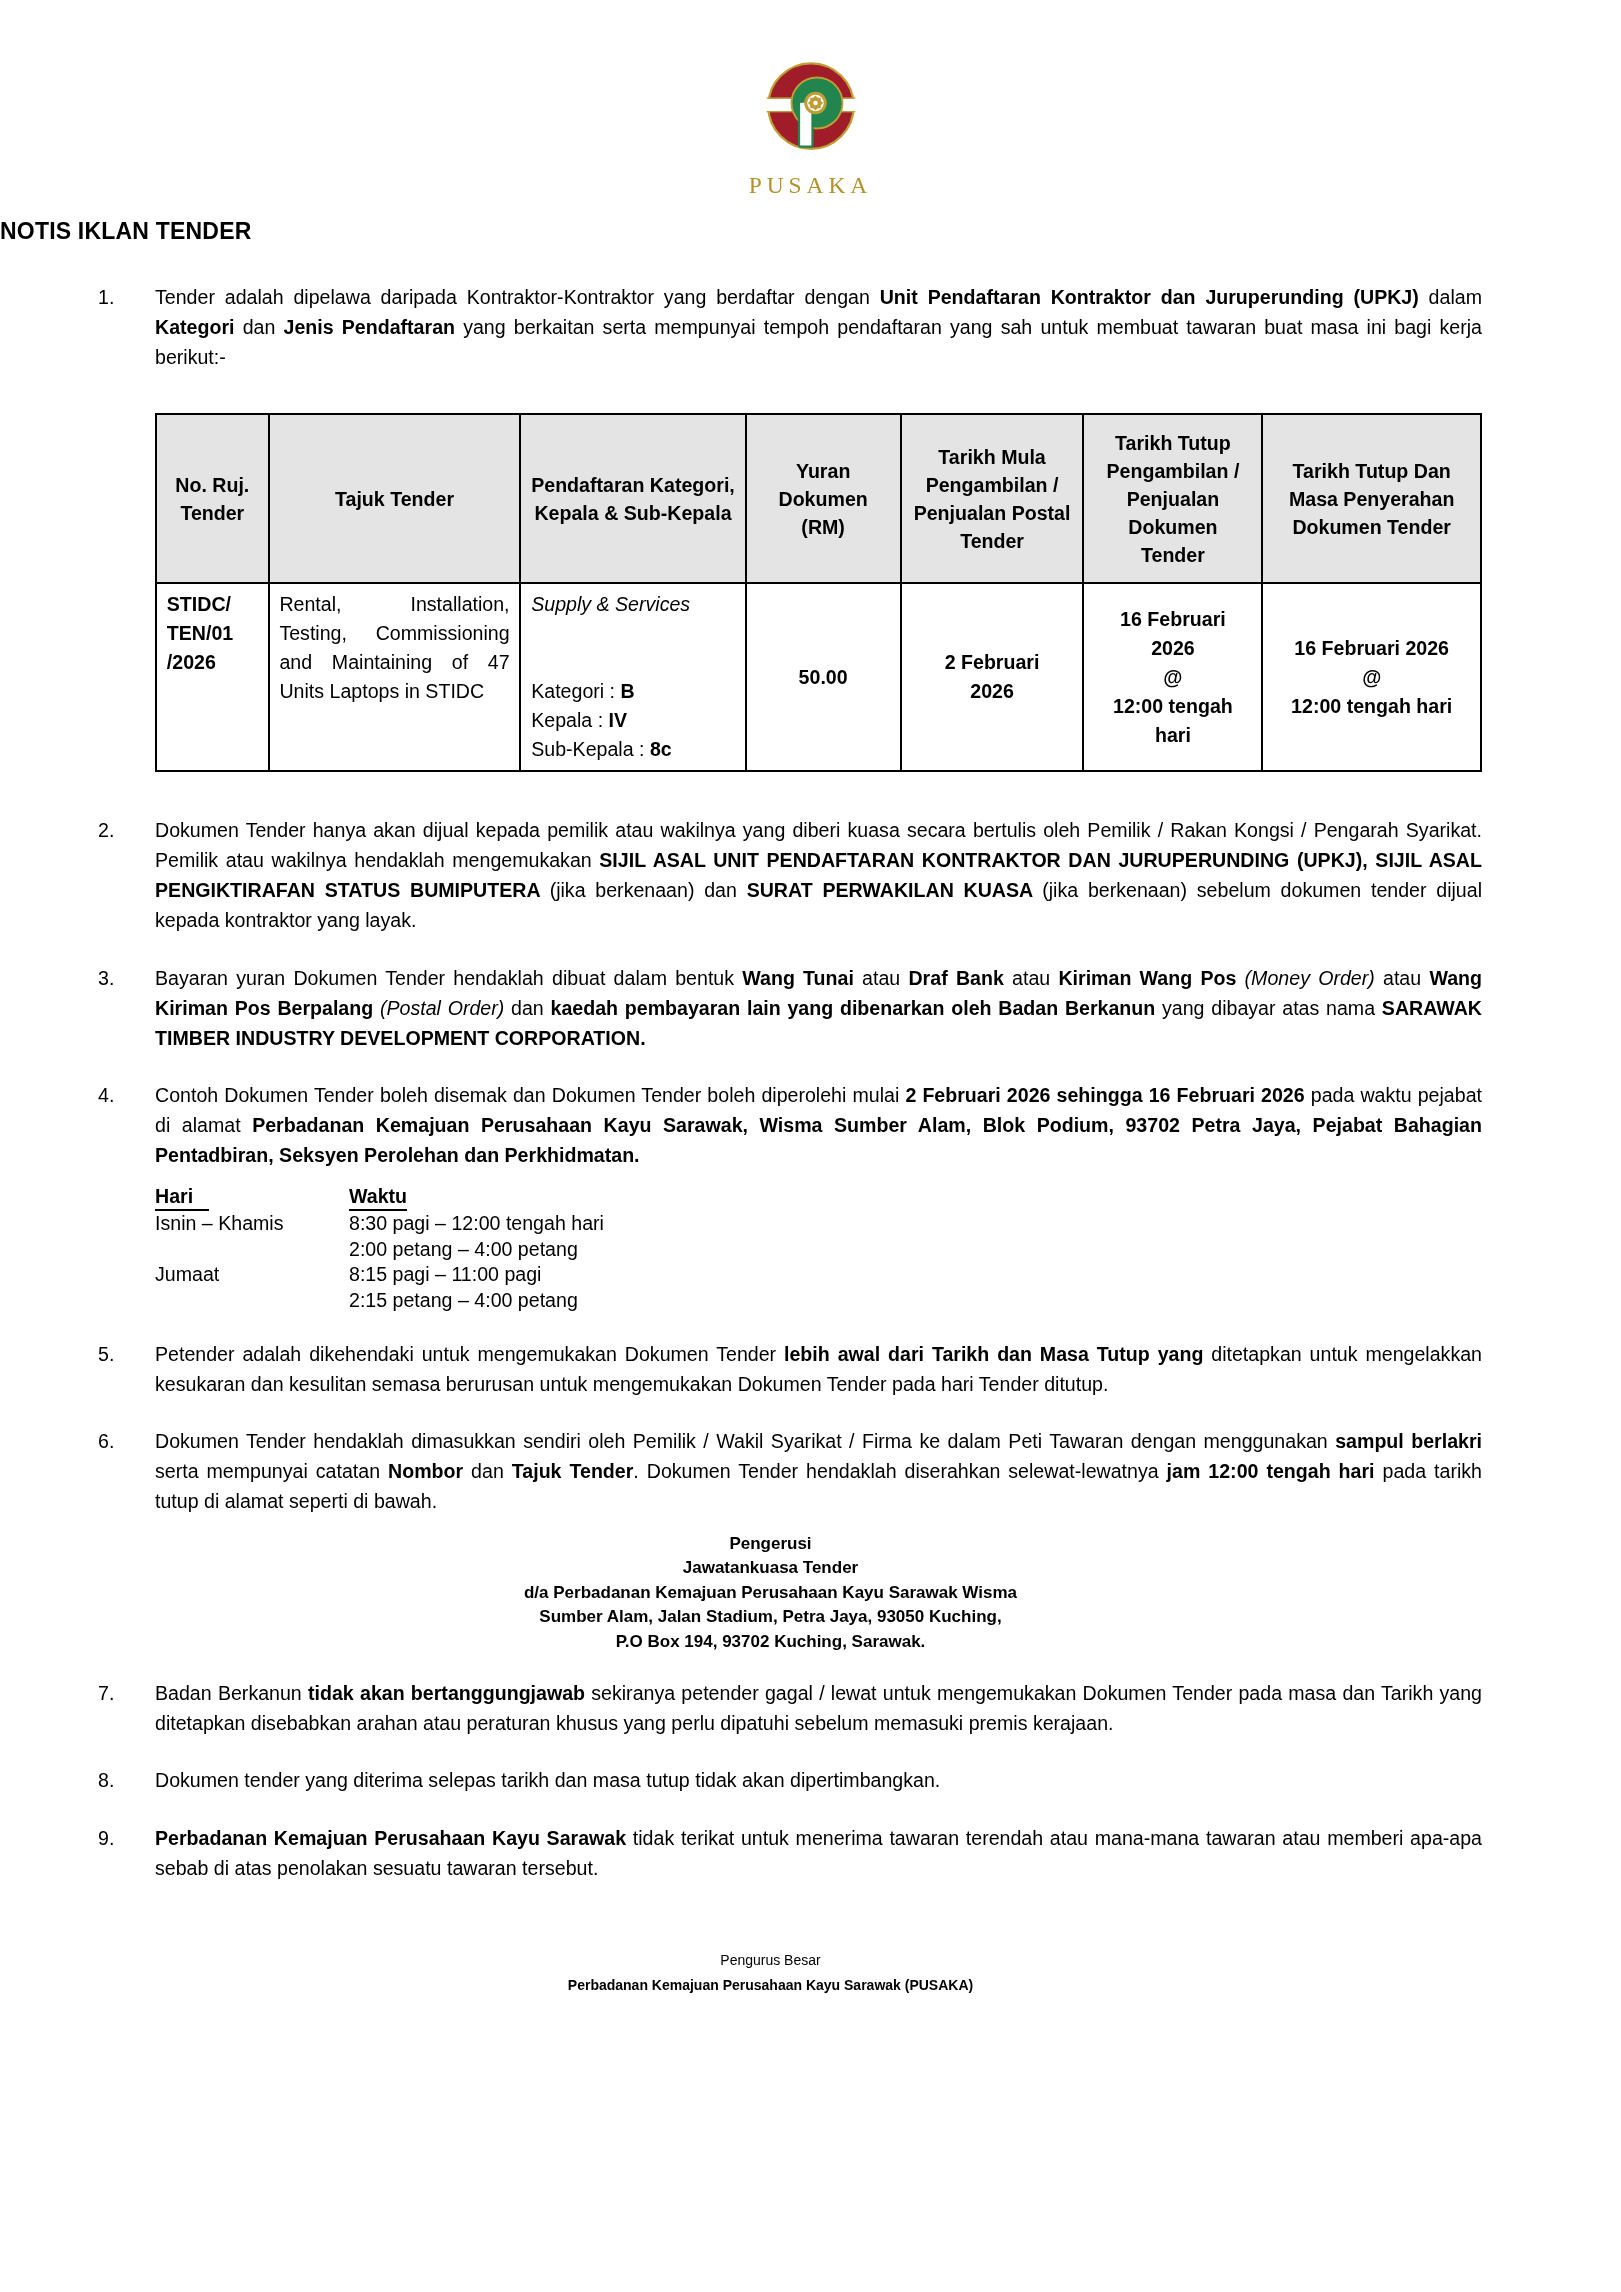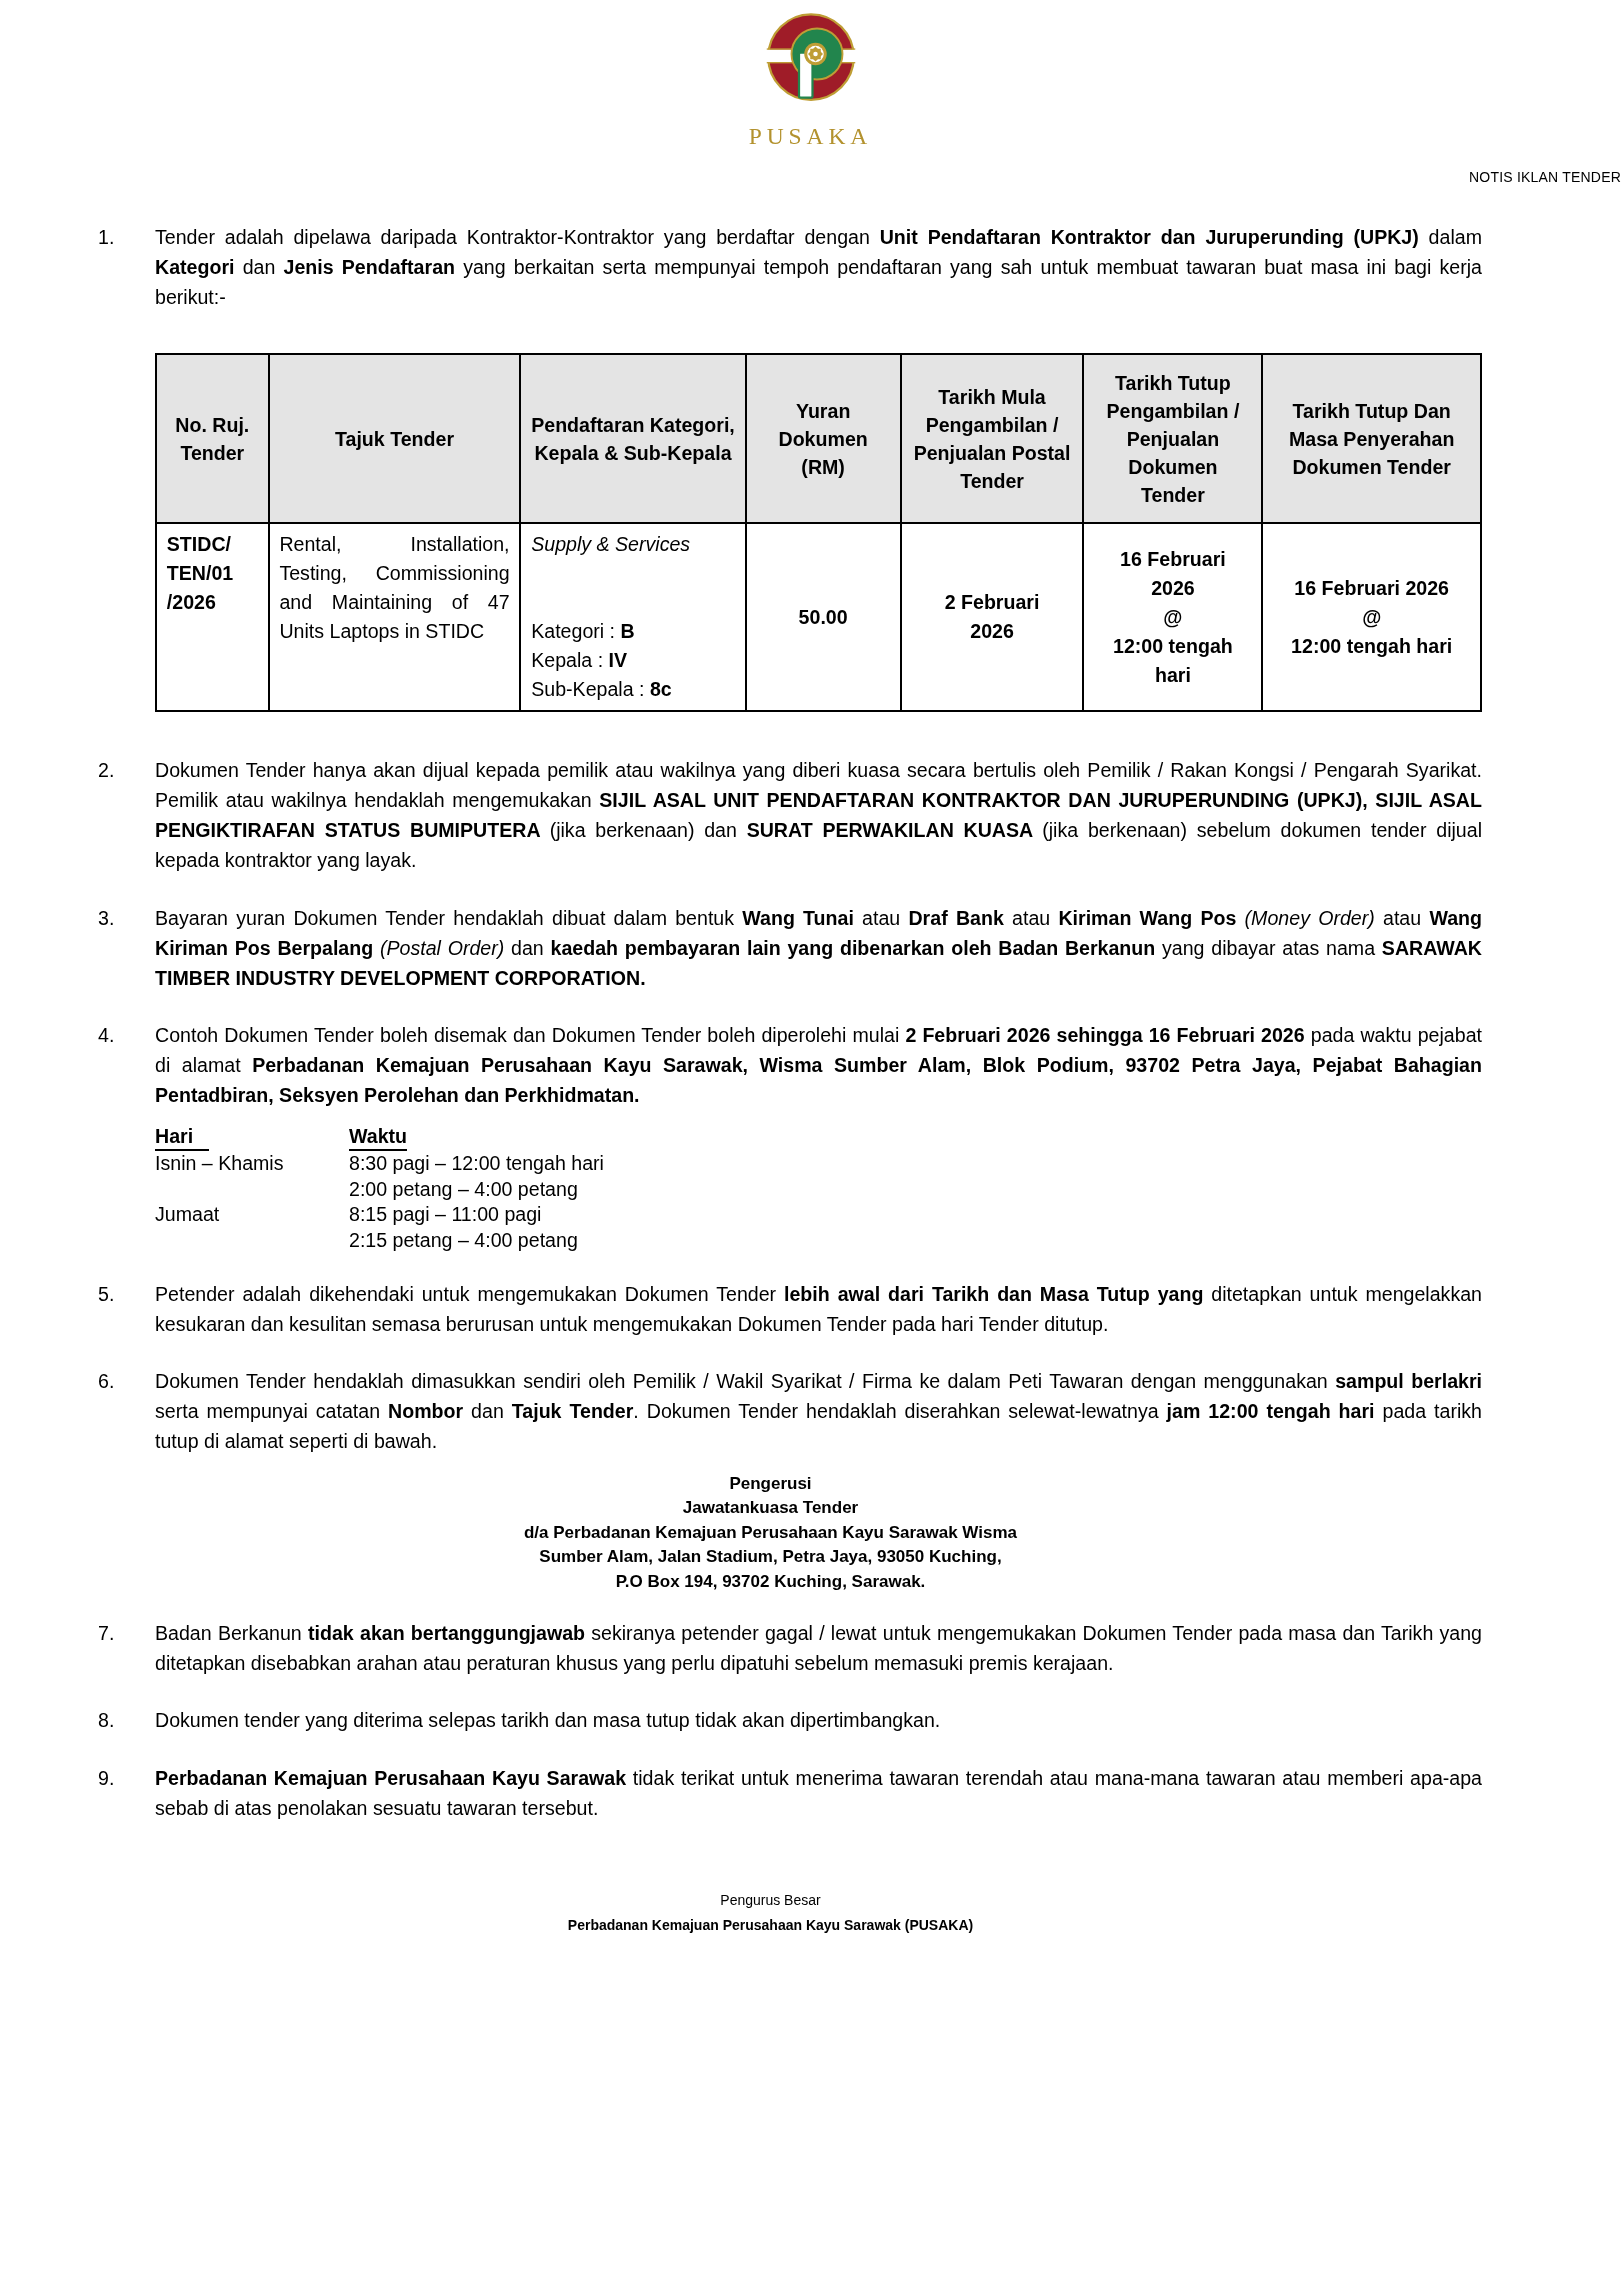--- a/index.html
+++ b/index.html
@@ -5,38 +5,39 @@
   html, body { margin: 0; padding: 0; background: #ffffff; }
   .page {
     width: 1621px;
     height: 2293px;
     background: #ffffff;
     color: #000000;
     font-family: "Liberation Sans", "DejaVu Sans", sans-serif;
     position: relative;
     overflow: hidden;
     box-sizing: border-box;
+    padding-top: 49px;
   }
   
   .logo-wrap { text-align: center; }
   .logo-wrap svg { display: block; margin: 0 auto; }
   .wordmark {
     margin-top: 2.9px;
     text-align: center;
     font-family: "Liberation Serif", "DejaVu Serif", serif;
     font-size: 23.5px;
     letter-spacing: 4.9px;
     color: #b3922e;
     font-weight: normal;
   }
   .doc-title {
     margin: 19.6px 0 0 0;
-    text-align: right;
-    font-size: 14px;
-    font-weight: normal;
+    text-align: left;
+    font-size: 23px;
+    font-weight: bold;
     letter-spacing: 0.2px;
   }
   
   .content {
     margin-top: 37px;
     padding: 0 139px 0 98px;
     font-size: 19.6px;
     line-height: 30px;
   }
   .item { display: flex; margin-bottom: 27.4px; }

